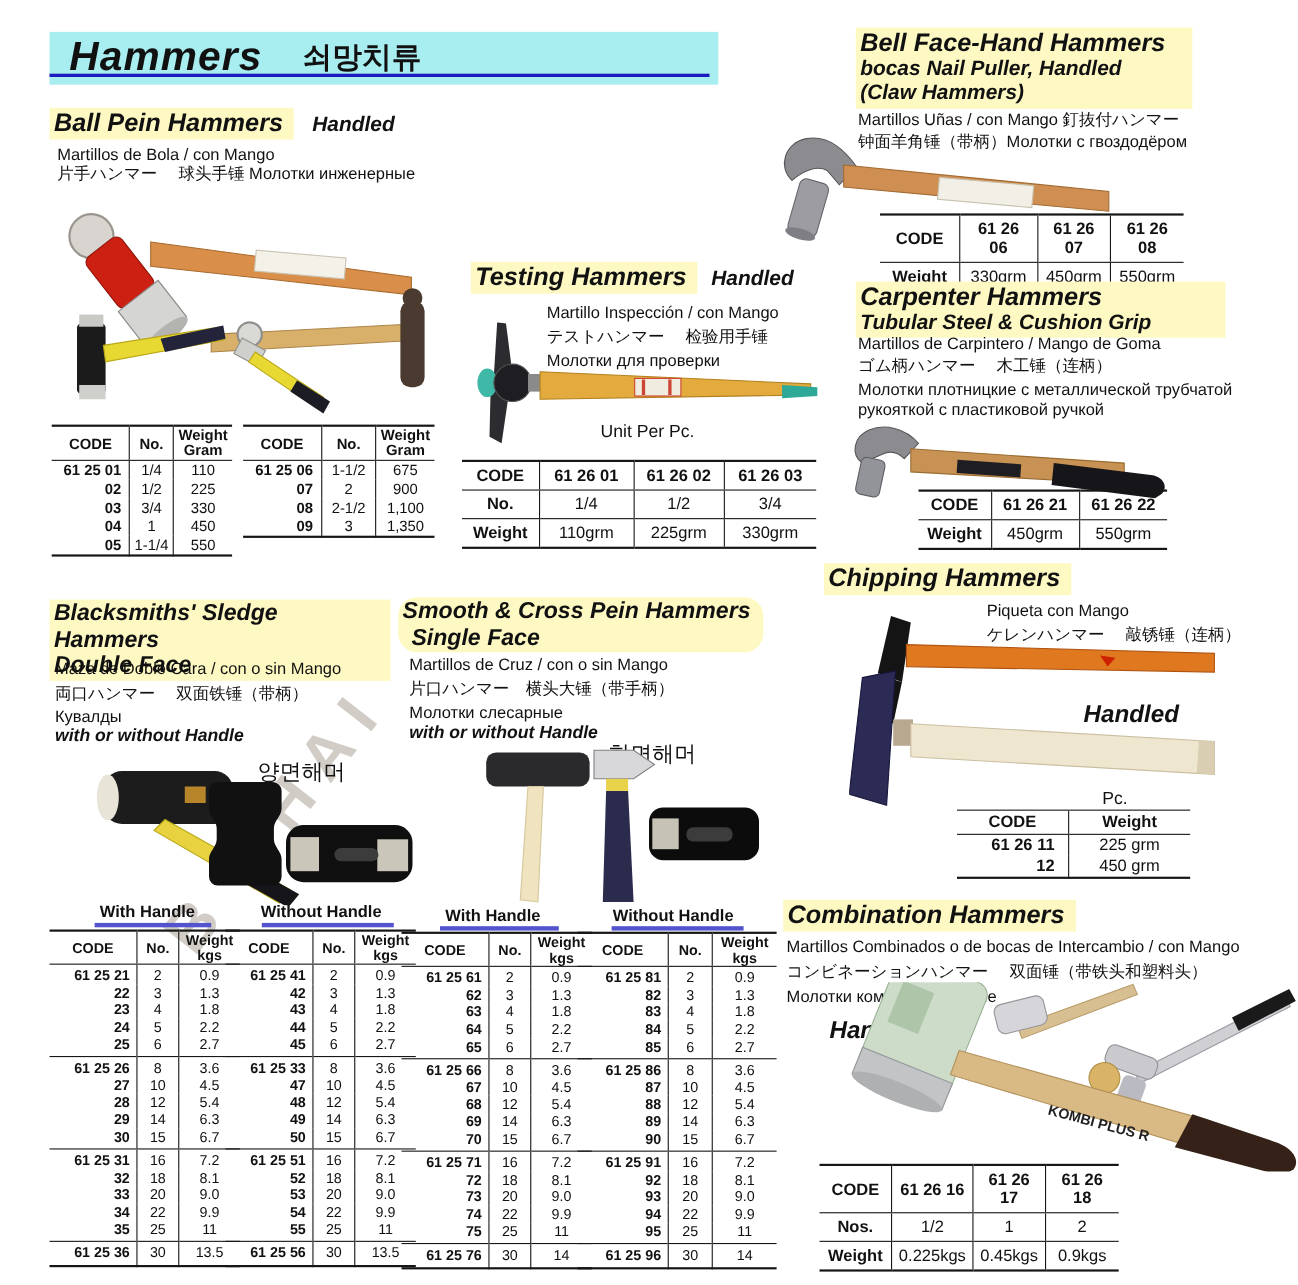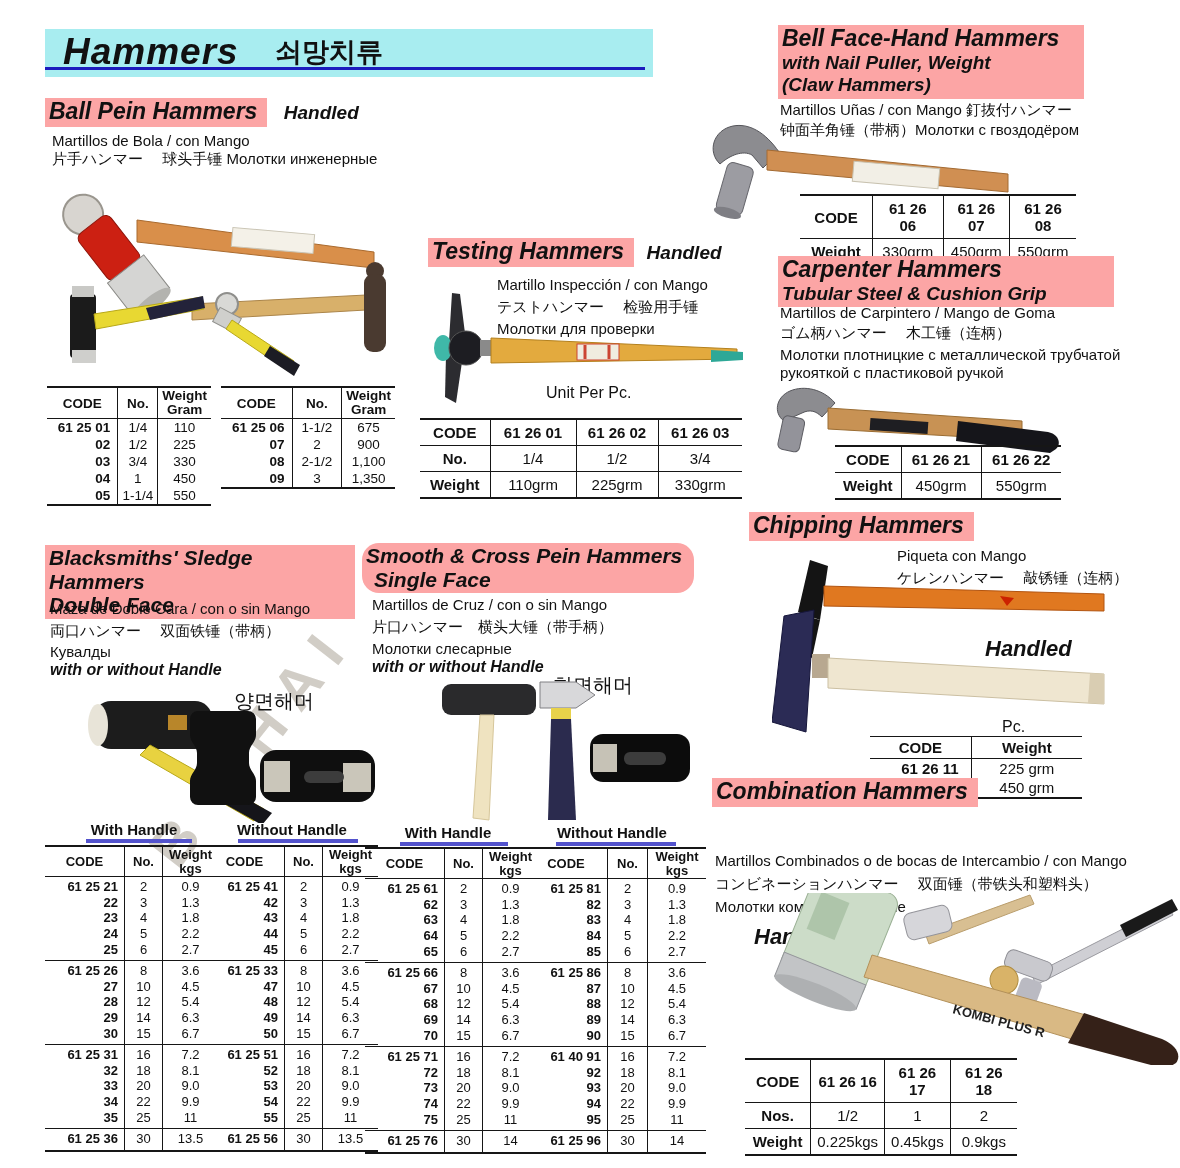--- a/index.html
+++ b/index.html
@@ -7,21 +7,21 @@
   .page { position:relative; width:1180px; height:1168px; background:#fff; overflow:hidden; }
   .abs { position:absolute; }
 
   
   .main-bar { background:#a8edf0; padding:2px 16px 4px 18px; }
   .main-title { font-size:37px; font-weight:bold; font-style:italic; letter-spacing:1px; display:inline-block; }
   .main-kr { font-size:27px; font-weight:bold; display:inline-block; margin-left:32px; vertical-align:3px; }
   .blue-rule { background:#1c1cbe; height:3px; }
 
   
-  .sec-bg { background:#fca5a5; display:inline-block; padding:1px 10px 2px 4px; }
+  .sec-bg { background:#fef9c3; display:inline-block; padding:1px 10px 2px 4px; }
   .t-big { font-size:23px; font-weight:bold; font-style:italic; line-height:1.12; }
   .t-med { font-size:19px; font-weight:bold; font-style:italic; line-height:1.18; }
   .handled { font-size:19px; font-weight:bold; font-style:italic; }
   .handled-lg { font-size:22px; font-weight:bold; font-style:italic; }
   .ln { font-size:15px; line-height:1.25; white-space:nowrap; }
   .note { font-size:16px; font-weight:bold; font-style:italic; }
   .kr { font-size:20px; }
   .unit { font-size:16px; }
 
   
@@ -246,21 +246,21 @@
       <th>Weight</th>
       <td>110grm</td>
       <td>225grm</td>
       <td>330grm</td>
     </tr>
   </tbody>
     </table>
 
   <div class="abs sec-bg" style="left:778px; top:25px; width:292px;">
     <div class="t-big">Bell Face-Hand Hammers</div>
-    <div class="t-med">with Nail Puller, Weight</div>
+    <div class="t-med">bocas Nail Puller, Handled</div>
     <div class="t-med">(Claw Hammers)</div>
   </div>
   <div class="abs ln" style="left:780px; top:101px;">Martillos Uñas / con Mango 釘抜付ハンマー</div>
   <div class="abs ln" style="left:780px; top:121px;">钟面羊角锤（带柄）Молотки с гвоздодёром</div>
 
   <svg class="abs" style="left:703px; top:112px;" width="330" height="125" viewBox="0 0 330 125">
     <path d="M30,14 C10,18 4,40 17,52 C27,43 40,38 49,43 L60,56 L76,40 C62,20 46,11 30,14 Z" fill="#8c8c90" stroke="#55555a"></path>
     <g transform="rotate(16 32 78)">
       <rect x="18" y="52" width="27" height="50" rx="6" fill="#9c9ca2" stroke="#66666c"></rect>
       <ellipse cx="31" cy="102" rx="14" ry="5" fill="#7e7e84"></ellipse>
@@ -786,21 +786,21 @@
           <td class="c2">6.3</td>
         </tr>
         <tr>
           <td class="c0">90</td>
           <td class="c1">15</td>
           <td class="c2">6.7</td>
         </tr>
       </tbody>
       <tbody class="grp">
         <tr>
-          <td class="c0">61 40 91</td>
+          <td class="c0">61 25 91</td>
           <td class="c1">16</td>
           <td class="c2">7.2</td>
         </tr>
         <tr>
           <td class="c0">92</td>
           <td class="c1">18</td>
           <td class="c2">8.1</td>
         </tr>
         <tr>
           <td class="c0">93</td>
@@ -820,21 +820,21 @@
       </tbody>
       <tbody class="grp">
         <tr>
           <td class="c0">61 25 96</td>
           <td class="c1">30</td>
           <td class="c2">14</td>
         </tr>
       </tbody>
     </table>
 
-  <div class="abs sec-bg t-big" style="left:712px; top:778px;">Combination Hammers</div>
+  <div class="abs sec-bg t-big" style="left:712px; top:818px;">Combination Hammers</div>
   <div class="abs ln" style="left:715px; top:852px;">Martillos Combinados o de bocas de Intercambio / con Mango</div>
   <div class="abs ln" style="left:715px; top:875px;">コンビネーションハンマー　 双面锤（带铁头和塑料头）</div>
   <div class="abs ln" style="left:715px; top:898px;">Молотки комбинированные</div>
   <div class="abs handled-lg" style="left:754px; top:924px;">Handled</div>
 
   <svg class="abs" style="left:700px; top:893px;" width="480" height="172" viewBox="0 0 480 172">
     <polygon points="225,40 330,2 334,11 229,51" fill="#d8bf92" stroke="#b99d6c"></polygon>
     <rect x="205" y="16" width="46" height="27" rx="7" fill="#d6d6da" stroke="#94949a" transform="rotate(-14 228 30)"></rect>
     <polygon points="332,82 468,13 473,22 336,92" fill="#cfcfd4" stroke="#9a9aa0"></polygon>
     <polygon points="420,32 472,6 478,17 426,44" fill="#1a1a1a"></polygon>

